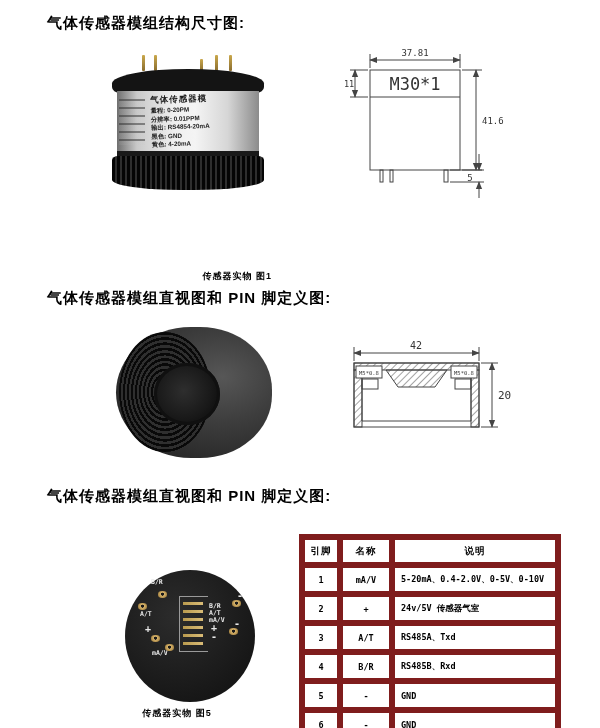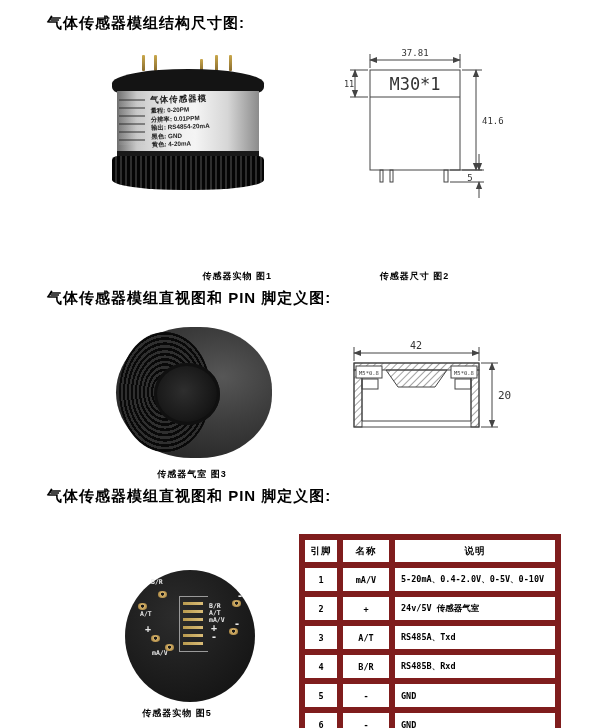--- a/index.html
+++ b/index.html
@@ -130,21 +130,20 @@
       <line x1="137" y1="158" x2="137" y2="142" marker-end="url(#arr)"></line>
     </g>
     <text x="73" y="16" font-size="9" text-anchor="middle">37.81</text>
     <text x="2" y="47" font-size="8.5">11</text>
     <text x="140" y="84" font-size="9">41.6</text>
     <text x="128" y="141" font-size="9" text-anchor="middle">5</text>
     <text x="73" y="50" font-size="17" text-anchor="middle" fill="#222">M30*1</text>
   </svg>
 
   <div class="caption" style="left:100px;top:270px;width:160px;text-align:right;">传感器实物 图1</div>
-  <div class="caption" style="left:330px;top:270px;width:145px;">传感器尺寸 图2</div>
 
   <div class="title t2">气体传感器模组直视图和 PIN 脚定义图:</div>
 
   <div class="fig3">
     <div class="chamber"></div>
     <div class="opening"></div>
     <div class="hole"></div>
   </div>
 
   <svg class="fig4" width="175" height="115" viewBox="0 0 175 115">
@@ -177,21 +176,20 @@
       <line x1="139" y1="30" x2="156" y2="30"></line>
       <line x1="139" y1="94" x2="156" y2="94"></line>
       <line x1="150" y1="30" x2="150" y2="94" marker-start="url(#arr)" marker-end="url(#arr)"></line>
     </g>
     <text x="74" y="16" font-size="10" text-anchor="middle">42</text>
     <text x="156" y="66" font-size="11">20</text>
     <text x="27" y="42" font-size="5.5" text-anchor="middle" fill="#222">M5*0.8</text>
     <text x="122" y="42" font-size="5.5" text-anchor="middle" fill="#222">M5*0.8</text>
   </svg>
 
-  <div class="caption" style="left:100px;top:468px;width:160px;">传感器气室 图3</div>
 
   <div class="title t3">气体传感器模组直视图和 PIN 脚定义图:</div>
 
   <div class="fig5">
     <div class="pcb"></div>
     <span class="pcb-lab" style="left:26px;top:8px;">B/R</span>
     <span class="pcb-lab" style="left:15px;top:40px;">A/T</span>
     <span class="pcb-lab big" style="left:20px;top:53px;">+</span>
     <span class="pcb-lab" style="left:27px;top:79px;">mA/V</span>
     <div class="gpad" style="left:33px;top:21px;"></div>

